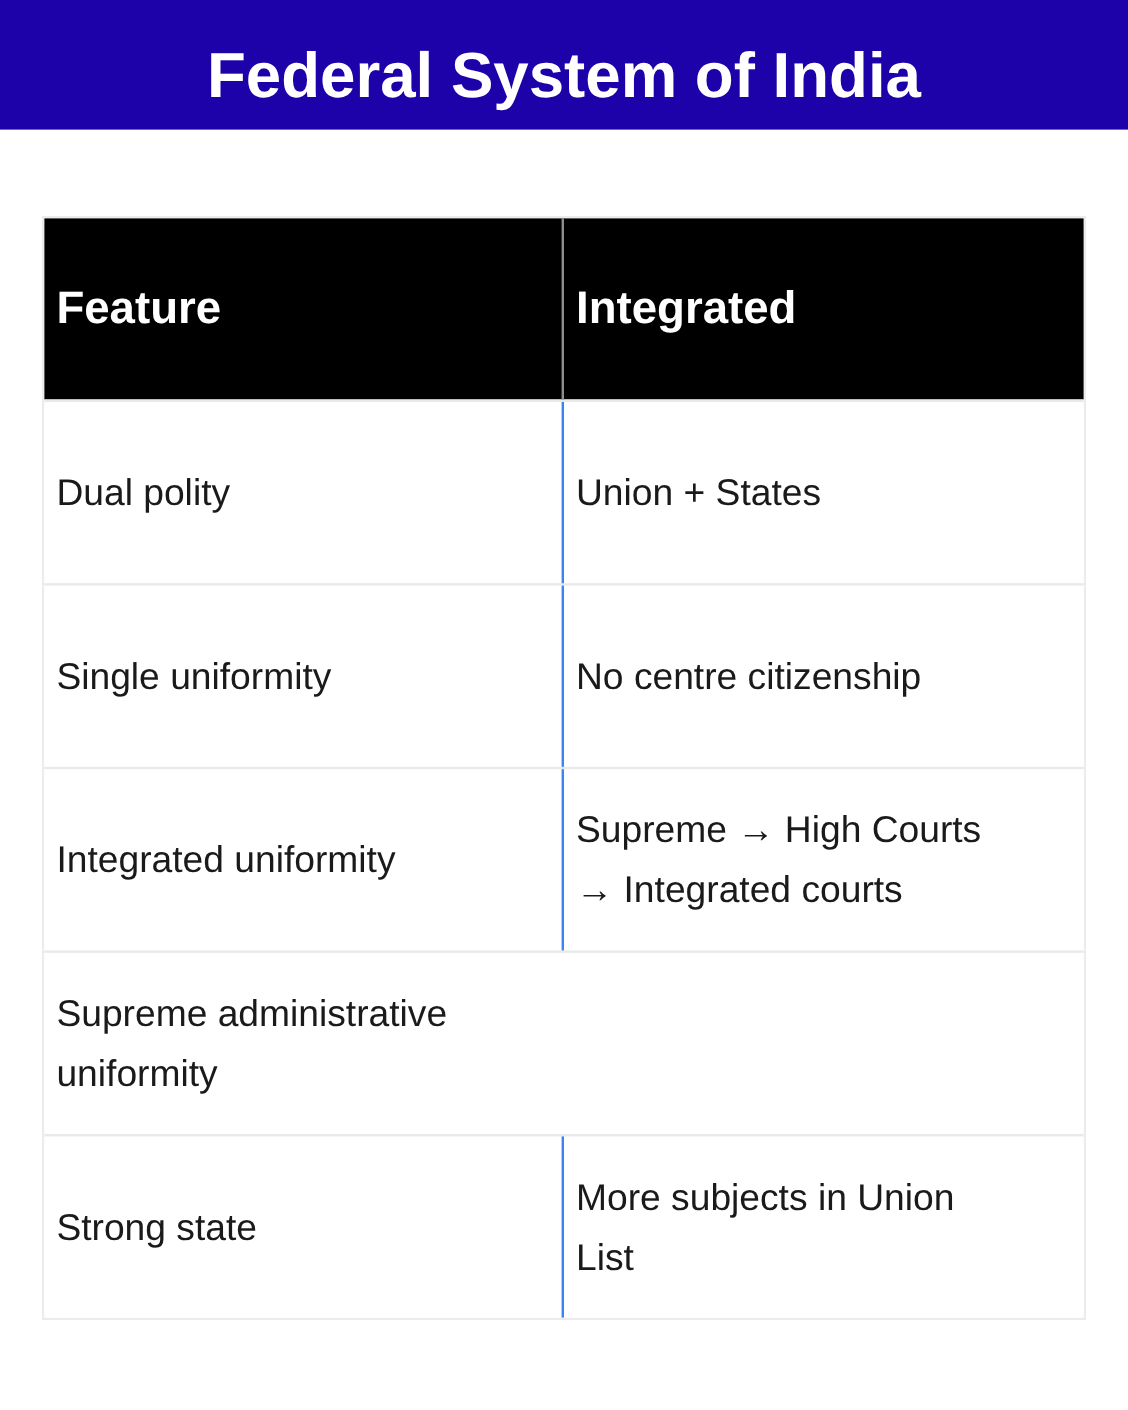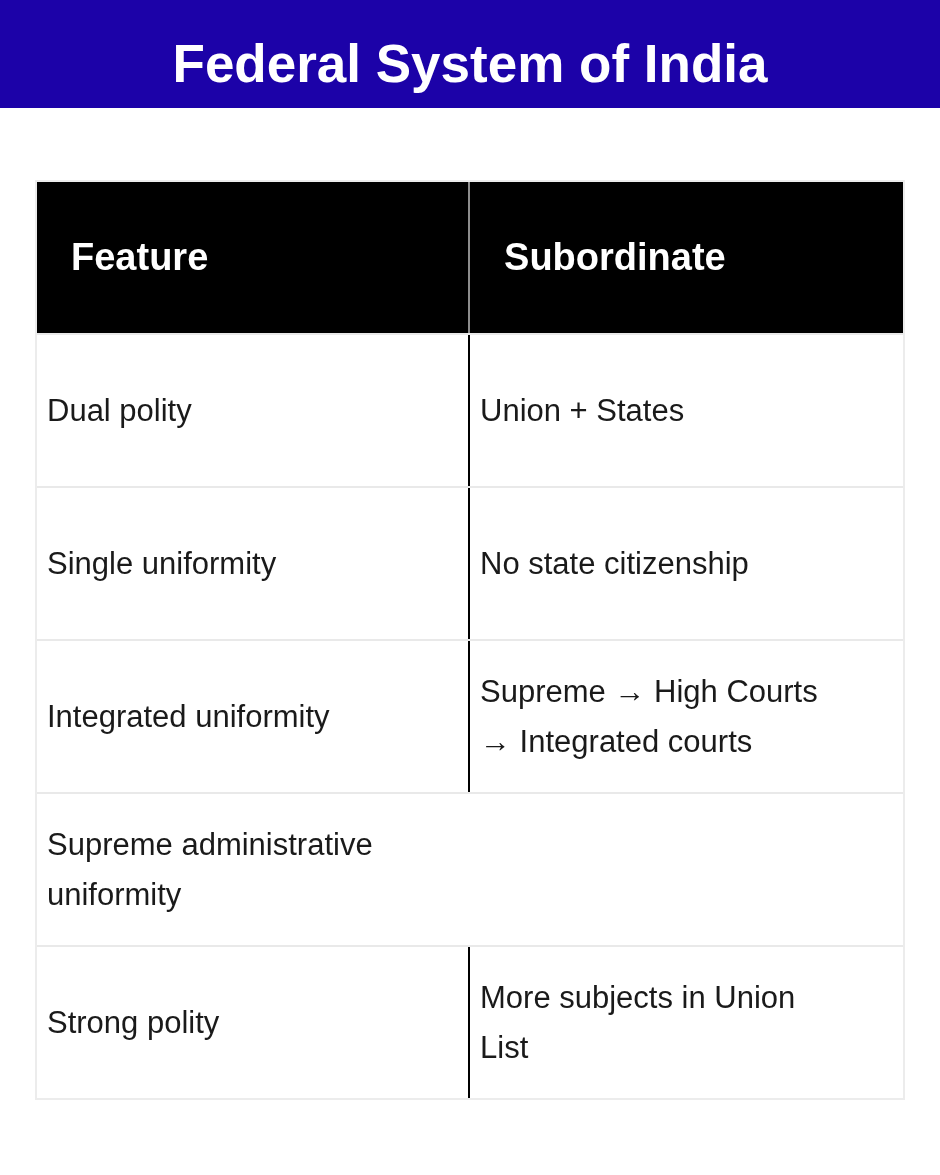--- a/index.html
+++ b/index.html
@@ -36,28 +36,28 @@
   }
   .tr.head {
     height: 151px;
     background: #000000;
   }
   .tr.body-row {
     height: 153px;
     background: #ffffff;
     border-top: 2px solid #e9e9e9;
   }
-  .tr.head .td { border-right-color: #8d8d8d; margin-left: 24px; }
+  .tr.head .td { border-right-color: #8d8d8d; }
   .td {
     width: 50%;
     display: flex;
     align-items: center;
     padding-left: 10px;
   }
-  .td.col-feature { border-right: 2px solid #000000; }
+  .td.col-feature { border-right: 2px solid #3b82f6; }
   .tr.head .col-feature { border-right: 2px solid #8d8d8d; }
   .th-text {
     color: #ffffff;
     font-size: 38px;
     font-weight: bold;
   }
   .cell-text {
     color: #1a1a1a;
     font-size: 31px;
     line-height: 1.6;
@@ -71,59 +71,59 @@
   <h1>Federal System of India</h1>
 </div>
 
 <div class="table-wrap">
 
   <div class="tr head">
     <div class="td col-feature">
       <span class="th-text">Feature</span>
     </div>
     <div class="td col-desc">
-      <span class="th-text">Subordinate</span>
+      <span class="th-text">Integrated</span>
     </div>
   </div>
 
   <div class="tr body-row">
     <div class="td col-feature">
       <span class="cell-text">Dual polity</span>
     </div>
     <div class="td col-desc">
       <span class="cell-text">Union + States</span>
     </div>
   </div>
 
   <div class="tr body-row">
     <div class="td col-feature">
       <span class="cell-text">Single uniformity</span>
     </div>
     <div class="td col-desc">
-      <span class="cell-text">No state citizenship</span>
+      <span class="cell-text">No centre citizenship</span>
     </div>
   </div>
 
   <div class="tr body-row">
     <div class="td col-feature">
       <span class="cell-text">Integrated uniformity</span>
     </div>
     <div class="td col-desc">
       <span class="cell-text">Supreme → High Courts → Integrated courts</span>
     </div>
   </div>
 
   <div class="tr body-row">
     <div class="td col-desc">
       <span class="cell-text">Supreme administrative uniformity</span>
     </div>
   </div>
 
   <div class="tr body-row">
     <div class="td col-feature">
-      <span class="cell-text">Strong polity</span>
+      <span class="cell-text">Strong state</span>
     </div>
     <div class="td col-desc">
       <span class="cell-text">More subjects in Union List</span>
     </div>
   </div>
 
 </div>
 
 </body></html>

